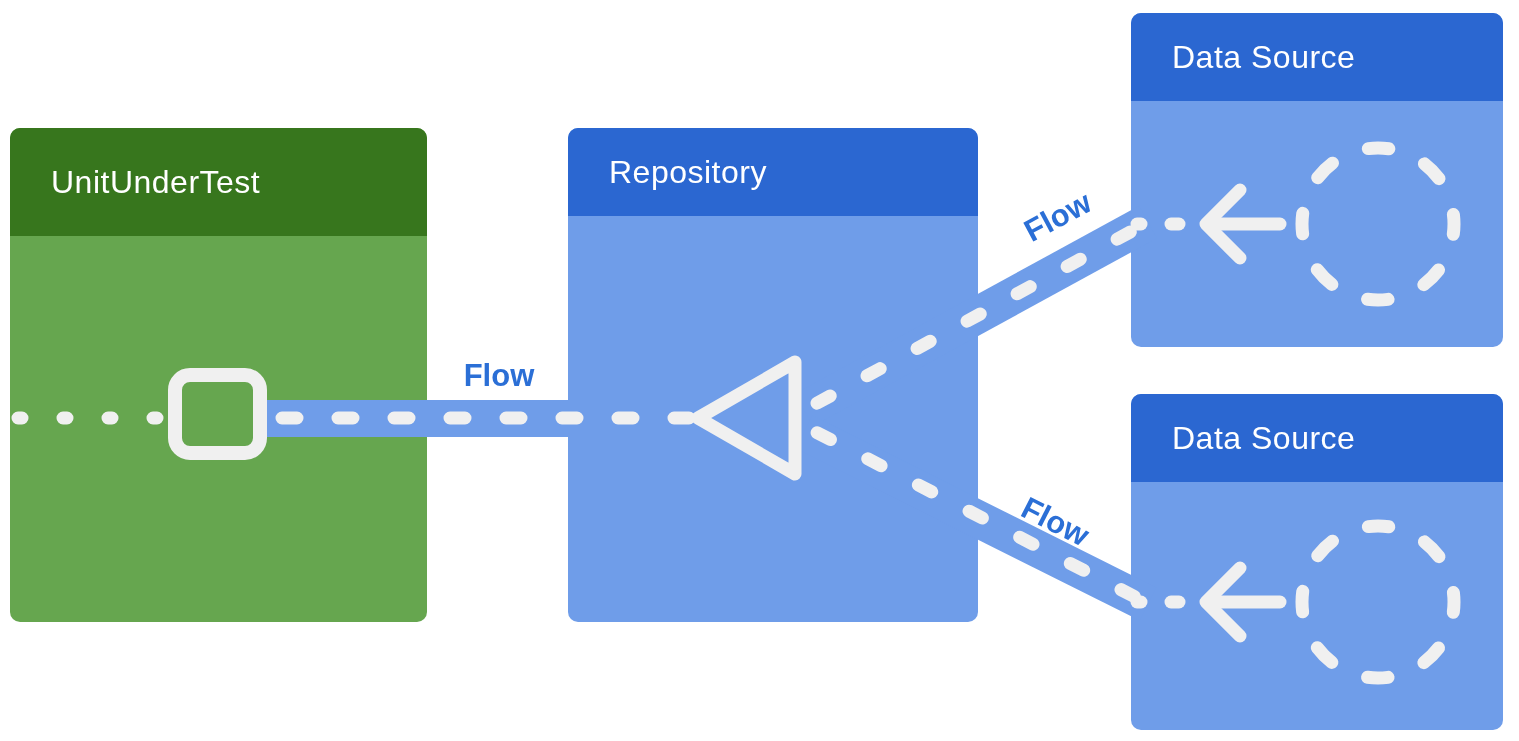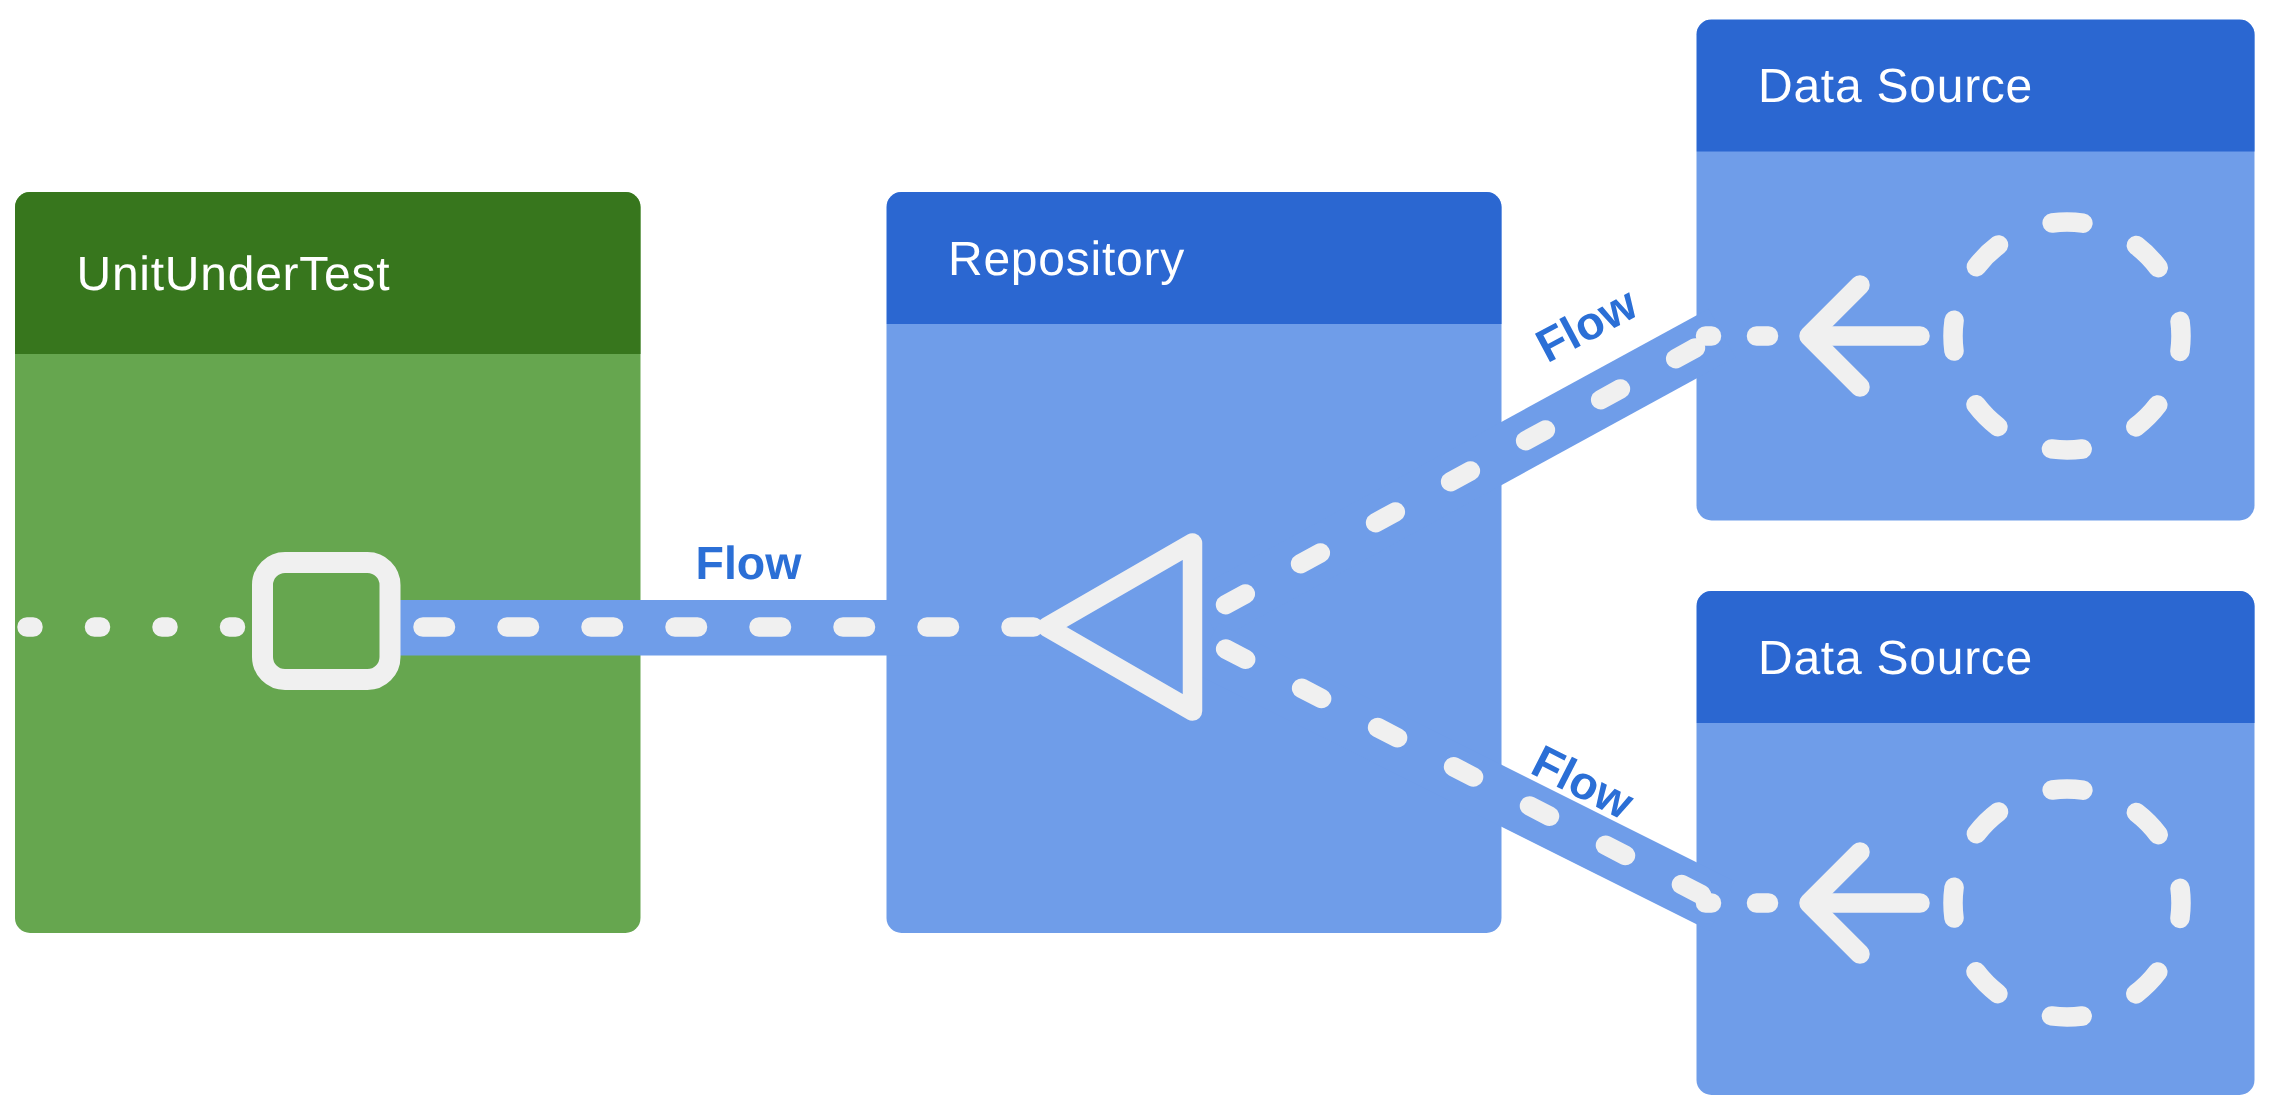--- a/index.html
+++ b/index.html
@@ -31,21 +31,21 @@
     color: #ffffff;
     font-size: 32px;
     font-weight: 400;
     letter-spacing: 0.5px;
     white-space: nowrap;
   }
   
   .uut { left: 10px; top: 128px; width: 417px; height: 494px; background: #66A64F; }
   .uut .hdr { height: 108px; background: #37761D; }
   
-  .repo { left: 591px; top: 128px; width: 410px; height: 494px; background: #6F9DE9; }
+  .repo { left: 568px; top: 128px; width: 410px; height: 494px; background: #6F9DE9; }
   .repo .hdr { height: 88px; background: #2B67D1; }
   
   .ds-top { left: 1131px; top: 13px;  width: 372px; height: 334px; background: #6F9DE9; }
   .ds-bot { left: 1131px; top: 394px; width: 372px; height: 336px; background: #6F9DE9; }
   .ds-top .hdr, .ds-bot .hdr { height: 88px; background: #2B67D1; }
 
   svg.flow-layer {
     position: absolute;
     left: 0; top: 0;
     width: 1519px;

